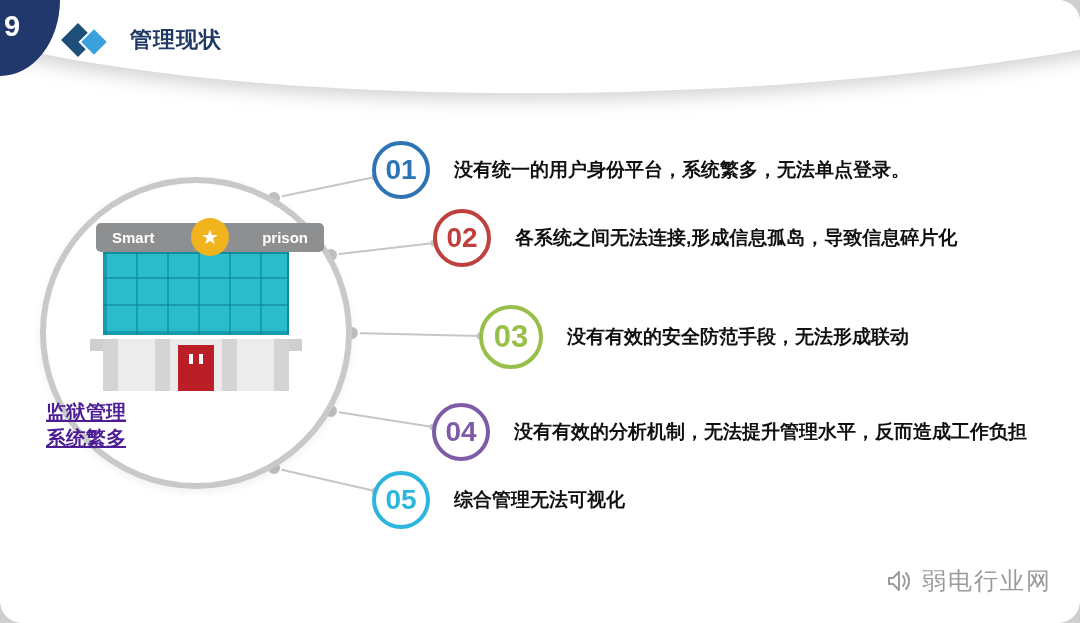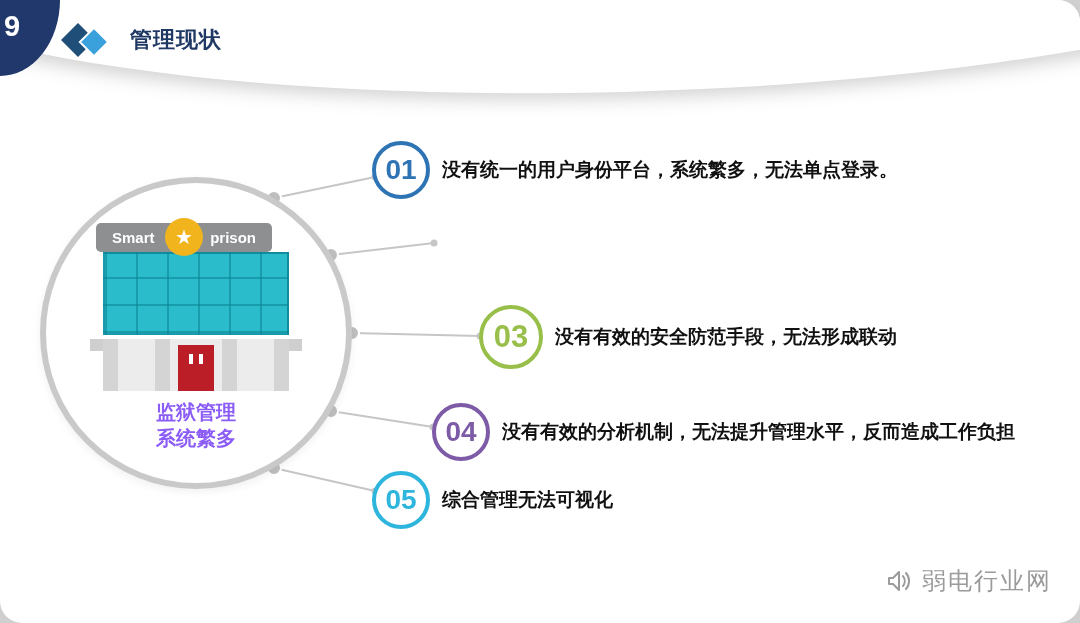--- a/index.html
+++ b/index.html
@@ -58,21 +58,21 @@
   .big-circle {
     position: absolute; left: 40px; top: 177px;
     width: 312px; height: 312px;
     background: #ffffff;
     border: 6px solid #c9c9c9; border-radius: 50%;
     box-shadow: 0 3px 8px rgba(0,0,0,0.06);
     z-index: 3;
   }
   .sign {
     position: absolute; left: 50px; top: 40px;
-    width: 176px; height: 29px;
+    width: 228px; height: 29px;
     background: #8d8f91; border-radius: 5px;
     display: flex; align-items: center; justify-content: space-between;
     padding: 0 16px; z-index: 2;
   }
   .sign-label { color: #ffffff; font-weight: bold; font-size: 15px; }
   .star-badge {
     position: absolute; left: 50%; top: -5px; transform: translateX(-50%);
     width: 38px; height: 38px;
     background: #f2b41d; border-radius: 50%;
     display: flex; align-items: center; justify-content: center;
@@ -101,26 +101,26 @@
     bottom: 0; width: 36px; height: 46px; background: #bb1e27;
   }
   .door::before, .door::after {
     content: ""; position: absolute; top: 9px;
     width: 4px; height: 10px; background: #ffffff;
   }
   .door::before { left: 11px; }
   .door::after  { left: 21px; }
   .caption {
     position: absolute; left: 0; right: 0; top: 216px;
-    text-align: center; font-size: 20px; font-weight: bold;
-    color: #8b5cf6; line-height: 1.3;
+    font-size: 20px; font-weight: bold;
+    color: #4c1d95; line-height: 1.3; text-decoration: underline;
   }
   
   .point {
-    position: absolute; display: flex; align-items: center; gap: 12px;
+    position: absolute; display: flex; align-items: center; gap: 24px;
     z-index: 3; white-space: nowrap;
   }
   .num {
     width: 58px; height: 58px; border-radius: 50%;
     border: 4px solid; background: #ffffff;
     display: flex; align-items: center; justify-content: center;
     font-size: 28px; font-weight: bold;
   }
   .point-text { font-size: 19px; font-weight: bold; color: #111111; }
   .p1 { left: 372px; top: 141px; }
@@ -195,20 +195,24 @@
     <div class="caption">
       <div>监狱管理</div>
       <div>系统繁多</div>
     </div>
   </div>
 
   <div class="point p1">
     <div class="num" style="border-color: rgb(46, 116, 181); color: rgb(46, 116, 181);">01</div>
     <div class="point-text">没有统一的用户身份平台，系统繁多，无法单点登录。</div>
   </div>
+  <div class="point p2">
+    <div class="num" style="border-color: rgb(192, 64, 62); color: rgb(192, 64, 62);">02</div>
+    <div class="point-text">各系统之间无法连接,形成信息孤岛，导致信息碎片化</div>
+  </div>
   <div class="point p3">
     <div class="num" style="border-color: rgb(152, 191, 74); color: rgb(152, 191, 74);">03</div>
     <div class="point-text">没有有效的安全防范手段，无法形成联动</div>
   </div>
   <div class="point p4">
     <div class="num" style="border-color: rgb(125, 91, 166); color: rgb(125, 91, 166);">04</div>
     <div class="point-text">没有有效的分析机制，无法提升管理水平，反而造成工作负担</div>
   </div>
   <div class="point p5">
     <div class="num" style="border-color: rgb(46, 181, 221); color: rgb(46, 181, 221);">05</div>

